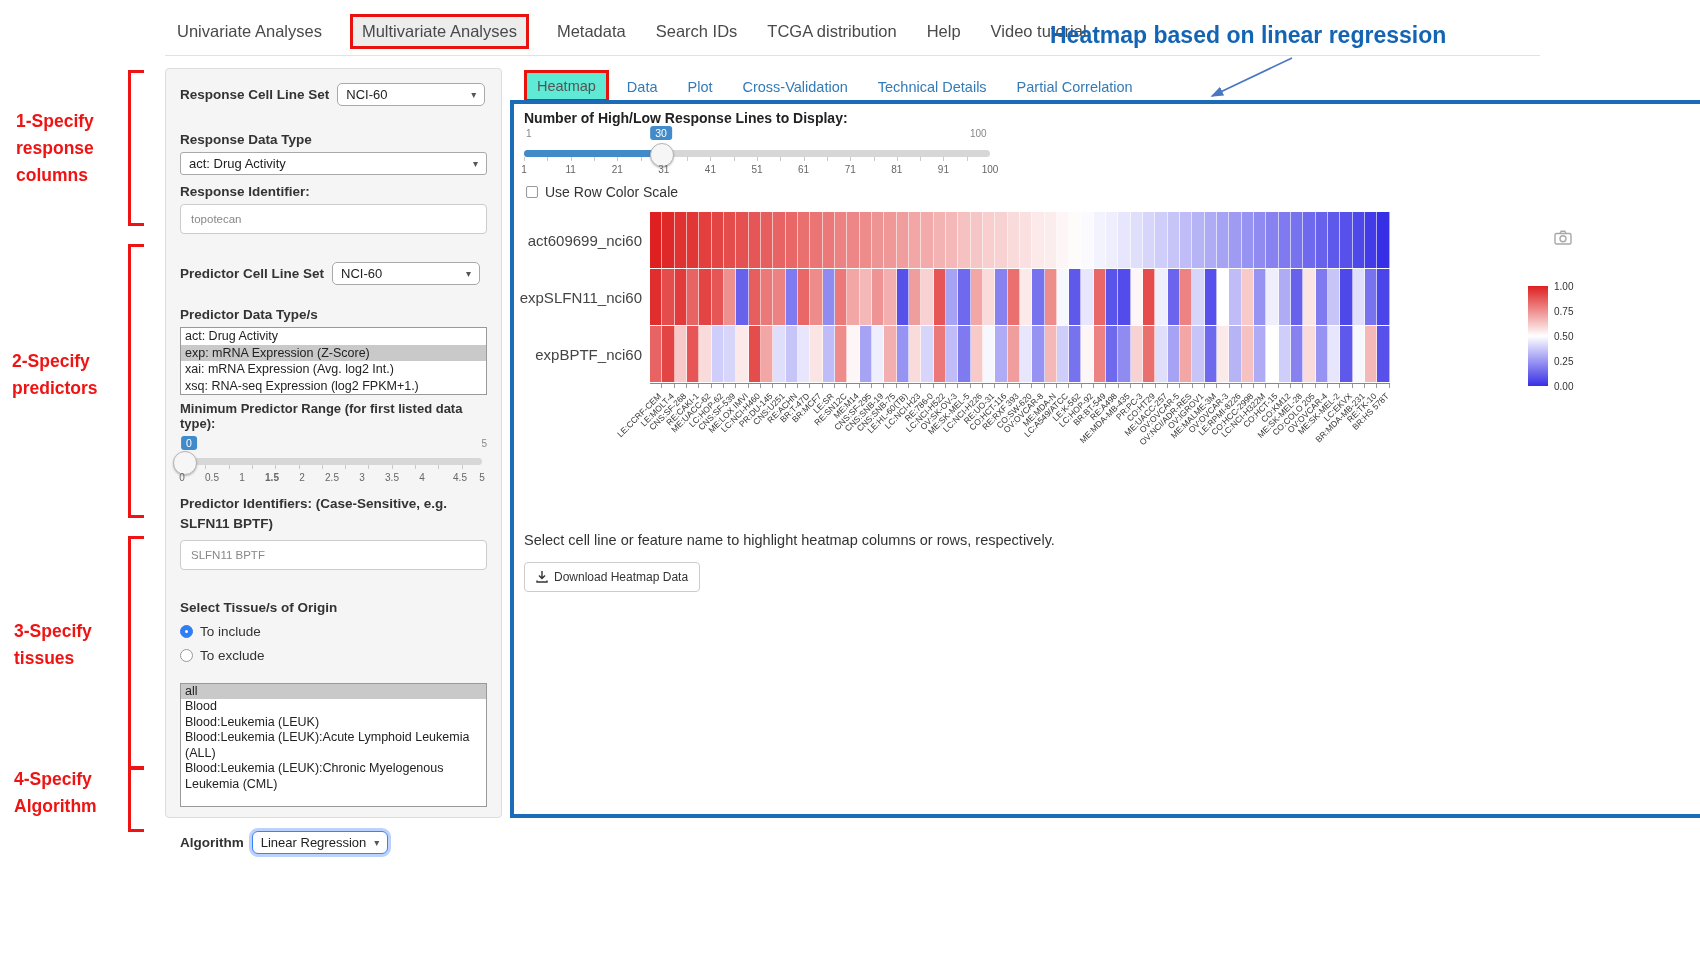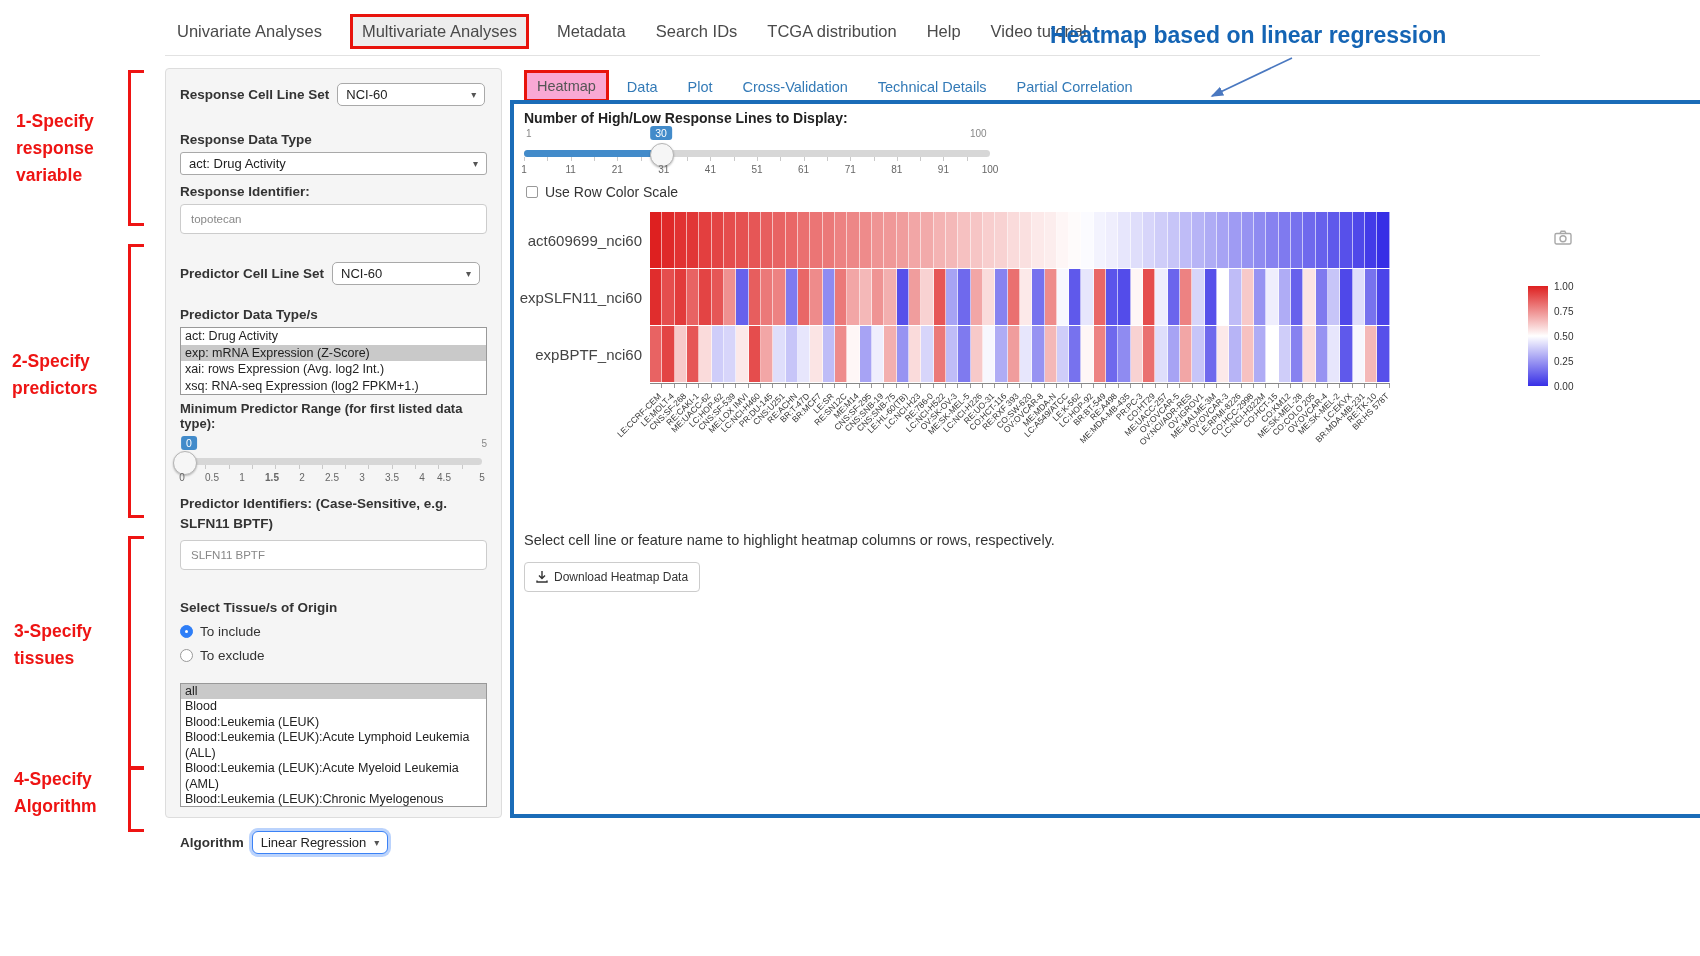--- a/index.html
+++ b/index.html
@@ -56,21 +56,21 @@
   
   .radio-row{display:flex;align-items:center;gap:7px;margin-bottom:9px;cursor:pointer;}
   .radio{width:13px;height:13px;border-radius:50%;border:1px solid #999;background:#fff;box-sizing:border-box;position:relative;}
   .radio.checked{border:1px solid #2e7ef7;background:#2e7ef7;}
   .radio.checked:after{content:"";position:absolute;left:4px;top:4px;width:3px;height:3px;border-radius:50%;background:#fff;}
   .checkbox{width:12px;height:12px;border:1px solid #999;border-radius:2px;background:#fff;display:inline-block;box-sizing:border-box;}
 
   
   .tab-bar{position:absolute;left:524px;top:70px;display:flex;align-items:flex-end;gap:6px;font-size:14.5px;color:#337ab7;}
   .tab{padding:7px 12px;cursor:pointer;white-space:nowrap;}
-  .tab.active{color:#555;background:#f9a8d4;border:1px solid #ddd;border-bottom:none;border-radius:4px 4px 0 0;}
+  .tab.active{color:#555;background:#5eead4;border:1px solid #ddd;border-bottom:none;border-radius:4px 4px 0 0;}
   .tab.red-boxed{border:3px solid #e8130c;border-radius:0;padding:5px 10px;}
   .main-panel{position:absolute;left:510px;top:100px;width:1352px;height:718px;border:4px solid #1a6cb8;background:#fff;box-sizing:border-box;}
   .mp-label{position:absolute;left:10px;top:6px;font-size:14px;font-weight:bold;color:#222;}
   .cb-row{position:absolute;left:12px;top:80px;display:flex;align-items:center;gap:7px;font-size:14px;color:#333;cursor:pointer;}
 
   
   .hm-grid{position:absolute;left:136px;top:108px;width:740px;height:171px;display:flex;flex-direction:column;}
   .hm-row{flex:1;display:flex;border-bottom:1px solid rgba(255,255,255,.7);}
   .hm-cell{flex:1;border-right:1px solid rgba(255,255,255,.6);}
   .hm-rowlabels span{position:absolute;left:0;width:128px;text-align:right;font-size:15px;color:#444;cursor:pointer;}
@@ -103,21 +103,21 @@
       <marker id="ah" markerWidth="10" markerHeight="8" refX="7" refY="3" orient="auto">
         <path d="M0,0L8,3L0,6Z" fill="#4a78c0"></path>
       </marker>
     </defs>
   <line x1="102" y1="4" x2="22" y2="42" stroke="#4a78c0" stroke-width="1.6" marker-end="url(#ah)"></line>
 </svg>
 
 <div class="step-label step-0">
     <div>1-Specify</div>
     <div>response</div>
-    <div>variable</div>
+    <div>columns</div>
   </div>
 <div class="step-label step-1">
     <div>2-Specify</div>
     <div>predictors</div>
   </div>
 <div class="step-label step-2">
     <div>3-Specify</div>
     <div>tissues</div>
   </div>
 <div class="step-label step-3">
@@ -149,62 +149,61 @@
     <span class="fld-label" style="margin-bottom:0;">Predictor Cell Line Set</span>
     <span class="sel w145">
         <span>NCI-60</span>
         <span class="chev">▾</span>
       </span>
   </div>
   <div class="fld-label">Predictor Data Type/s</div>
   <div class="listbox" style="height:68px;margin-bottom:6px;">
       <div class="opt">act: Drug Activity</div>
       <div class="opt selected">exp: mRNA Expression (Z-Score)</div>
-      <div class="opt">xai: rows Expression (Avg. log2 Int.)</div>
+      <div class="opt">xai: mRNA Expression (Avg. log2 Int.)</div>
       <div class="opt">xsq: RNA-seq Expression (log2 FPKM+1.)</div>
     </div>
   <div class="fld-label" style="font-size:13px;">Minimum Predictor Range (for first listed data type):</div>
   <div class="slider" style="height:58px;">
     <span class="sl-tip" style="left:9px;top:0;">0</span>
     <span class="sl-minmax" style="right:0;top:2px;">5</span>
     <div class="sl-track" style="left:2px;top:22px;width:300px;"></div>
     <div class="tickmarks" style="left:2px;top:29px;width:300px;"></div>
     <div class="sl-handle" style="left:-7px;top:15px;"></div>
     <div class="sl-ticks" style="left:2px;top:36px;width:300px;">
         <span style="left: 0px;">0</span>
         <span style="left: 30px;">0.5</span>
         <span style="left: 60px;">1</span>
         <span style="left: 90px; font-weight: bold;">1.5</span>
         <span style="left: 120px;">2</span>
         <span style="left: 150px;">2.5</span>
         <span style="left: 180px;">3</span>
         <span style="left: 210px;">3.5</span>
         <span style="left: 240px;">4</span>
-        <span style="left: 262px;">4.5</span>
+        <span style="left: 278px;">4.5</span>
         <span style="left: 300px;">5</span>
       </div>
   </div>
   <div class="fld-label" style="line-height:1.5;">Predictor Identifiers: (Case-Sensitive, e.g. SLFN11 BPTF)</div>
   <input class="txt-input" style="margin-bottom: 30px;" value="SLFN11 BPTF">
 
   <div class="fld-label" style="margin-bottom:9px;">Select Tissue/s of Origin</div>
   <div class="radio-row">
     <span class="radio checked"></span>
     <span>To include</span>
   </div>
   <div class="radio-row" style="margin-bottom:20px;">
     <span class="radio"></span>
     <span>To exclude</span>
   </div>
   <div class="listbox wrap" style="height:124px;margin-bottom:24px;">
       <div class="opt selected">all</div>
       <div class="opt">Blood</div>
       <div class="opt">Blood:Leukemia (LEUK)</div>
       <div class="opt">Blood:Leukemia (LEUK):Acute Lymphoid Leukemia (ALL)</div>
-      <div class="opt">Blood:Leukemia (LEUK):Acute Myeloid Leukemia (AML)</div>
       <div class="opt">Blood:Leukemia (LEUK):Chronic Myelogenous Leukemia (CML)</div>
     </div>
 
   <div class="inline-row">
     <span class="fld-label" style="margin-bottom:0;">Algorithm</span>
     <span class="sel focus">
         <span>Linear Regression</span>
         <span class="chev">▾</span>
       </span>
   </div>

